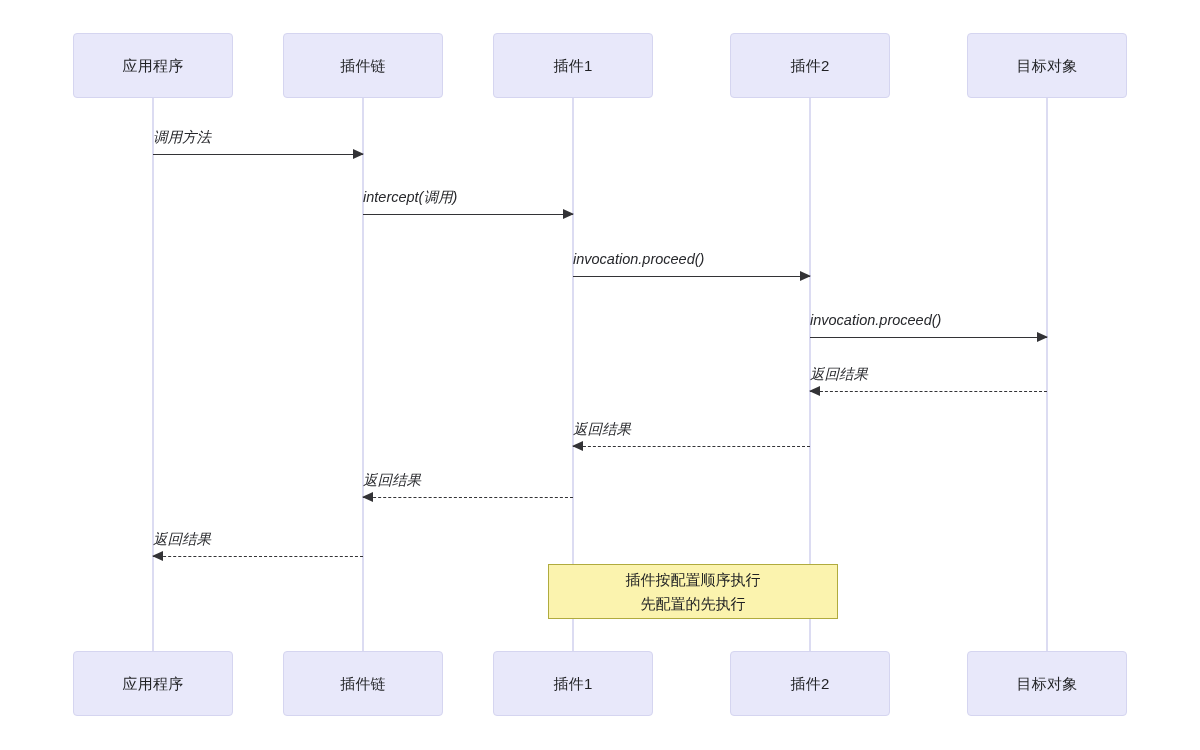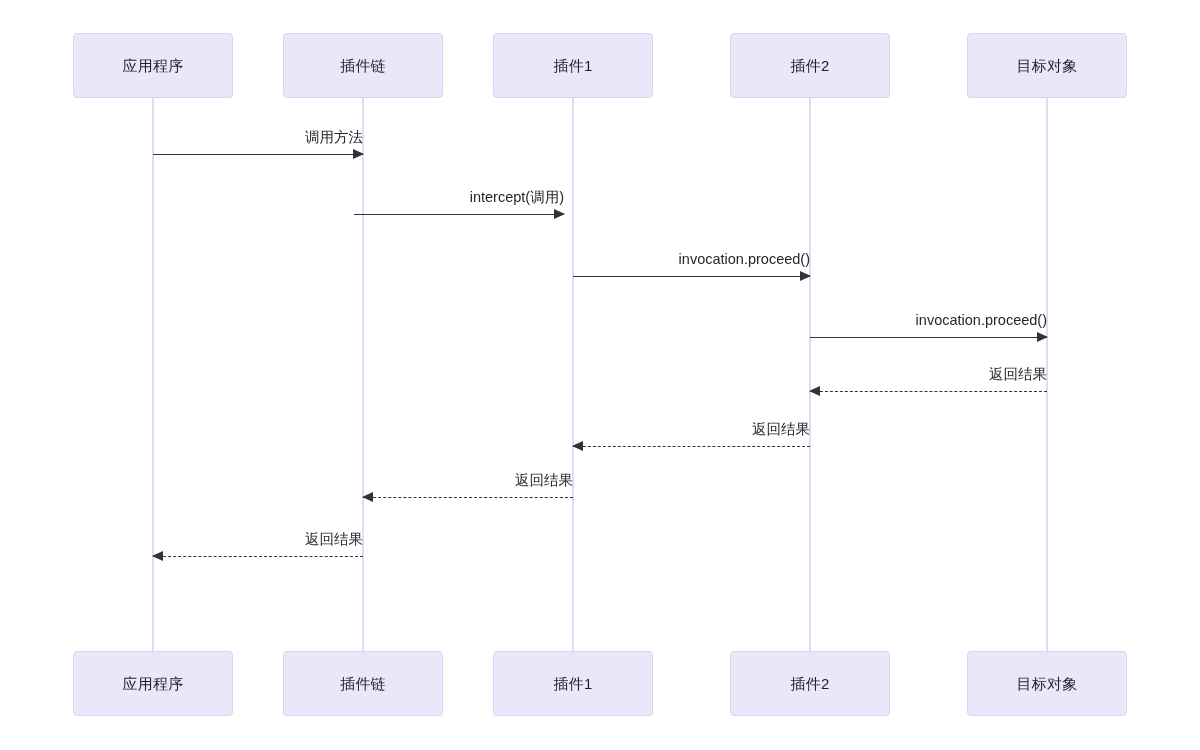--- a/index.html
+++ b/index.html
@@ -81,25 +81,26 @@
   .arrow-head.left {
     left: -1px;
     border-top: 5.5px solid transparent;
     border-bottom: 5.5px solid transparent;
     border-right: 11px solid #333336;
   }
   .msg-label {
     position: absolute;
     bottom: 9px;
     width: 100%;
-    text-align: right;
+    text-align: left;
     font-size: 14.5px;
     color: #26272b;
     white-space: nowrap;
     line-height: 1.2;
+    font-style: italic;
   }
 
   
   .note-box {
     position: absolute;
     box-sizing: border-box;
     background: #fbf3ae;
     border: 1px solid #b0ab3e;
     display: flex;
     flex-direction: column;
@@ -161,21 +162,21 @@
       <span class="participant-label">插件2</span>
     </div>
     <div class="participant-box" style="left: 967px; top: 651px; width: 160px; height: 65px;">
       <span class="participant-label">目标对象</span>
     </div>
     <div class="msg" style="left: 153px; top: 154px; width: 210px;">
       <div class="msg-line"></div>
       <div class="arrow-head right"></div>
       <div class="msg-label">调用方法</div>
     </div>
-    <div class="msg" style="left: 354px; top: 214px; width: 210px;">
+    <div class="msg" style="left: 363px; top: 214px; width: 210px;">
       <div class="msg-line"></div>
       <div class="arrow-head right"></div>
       <div class="msg-label">intercept(调用)</div>
     </div>
     <div class="msg" style="left: 573px; top: 276px; width: 237px;">
       <div class="msg-line"></div>
       <div class="arrow-head right"></div>
       <div class="msg-label">invocation.proceed()</div>
     </div>
     <div class="msg" style="left: 810px; top: 337px; width: 237px;">
@@ -196,13 +197,17 @@
     <div class="msg" style="left: 363px; top: 497px; width: 210px;">
       <div class="msg-line dashed"></div>
       <div class="arrow-head left"></div>
       <div class="msg-label">返回结果</div>
     </div>
     <div class="msg" style="left: 153px; top: 556px; width: 210px;">
       <div class="msg-line dashed"></div>
       <div class="arrow-head left"></div>
       <div class="msg-label">返回结果</div>
     </div>
+    <div class="note-box" style="left: 548px; top: 564px; width: 290px; height: 55px;">
+      <div class="note-line">插件按配置顺序执行</div>
+      <div class="note-line">先配置的先执行</div>
+    </div>
   </div>
 
 </body></html>

